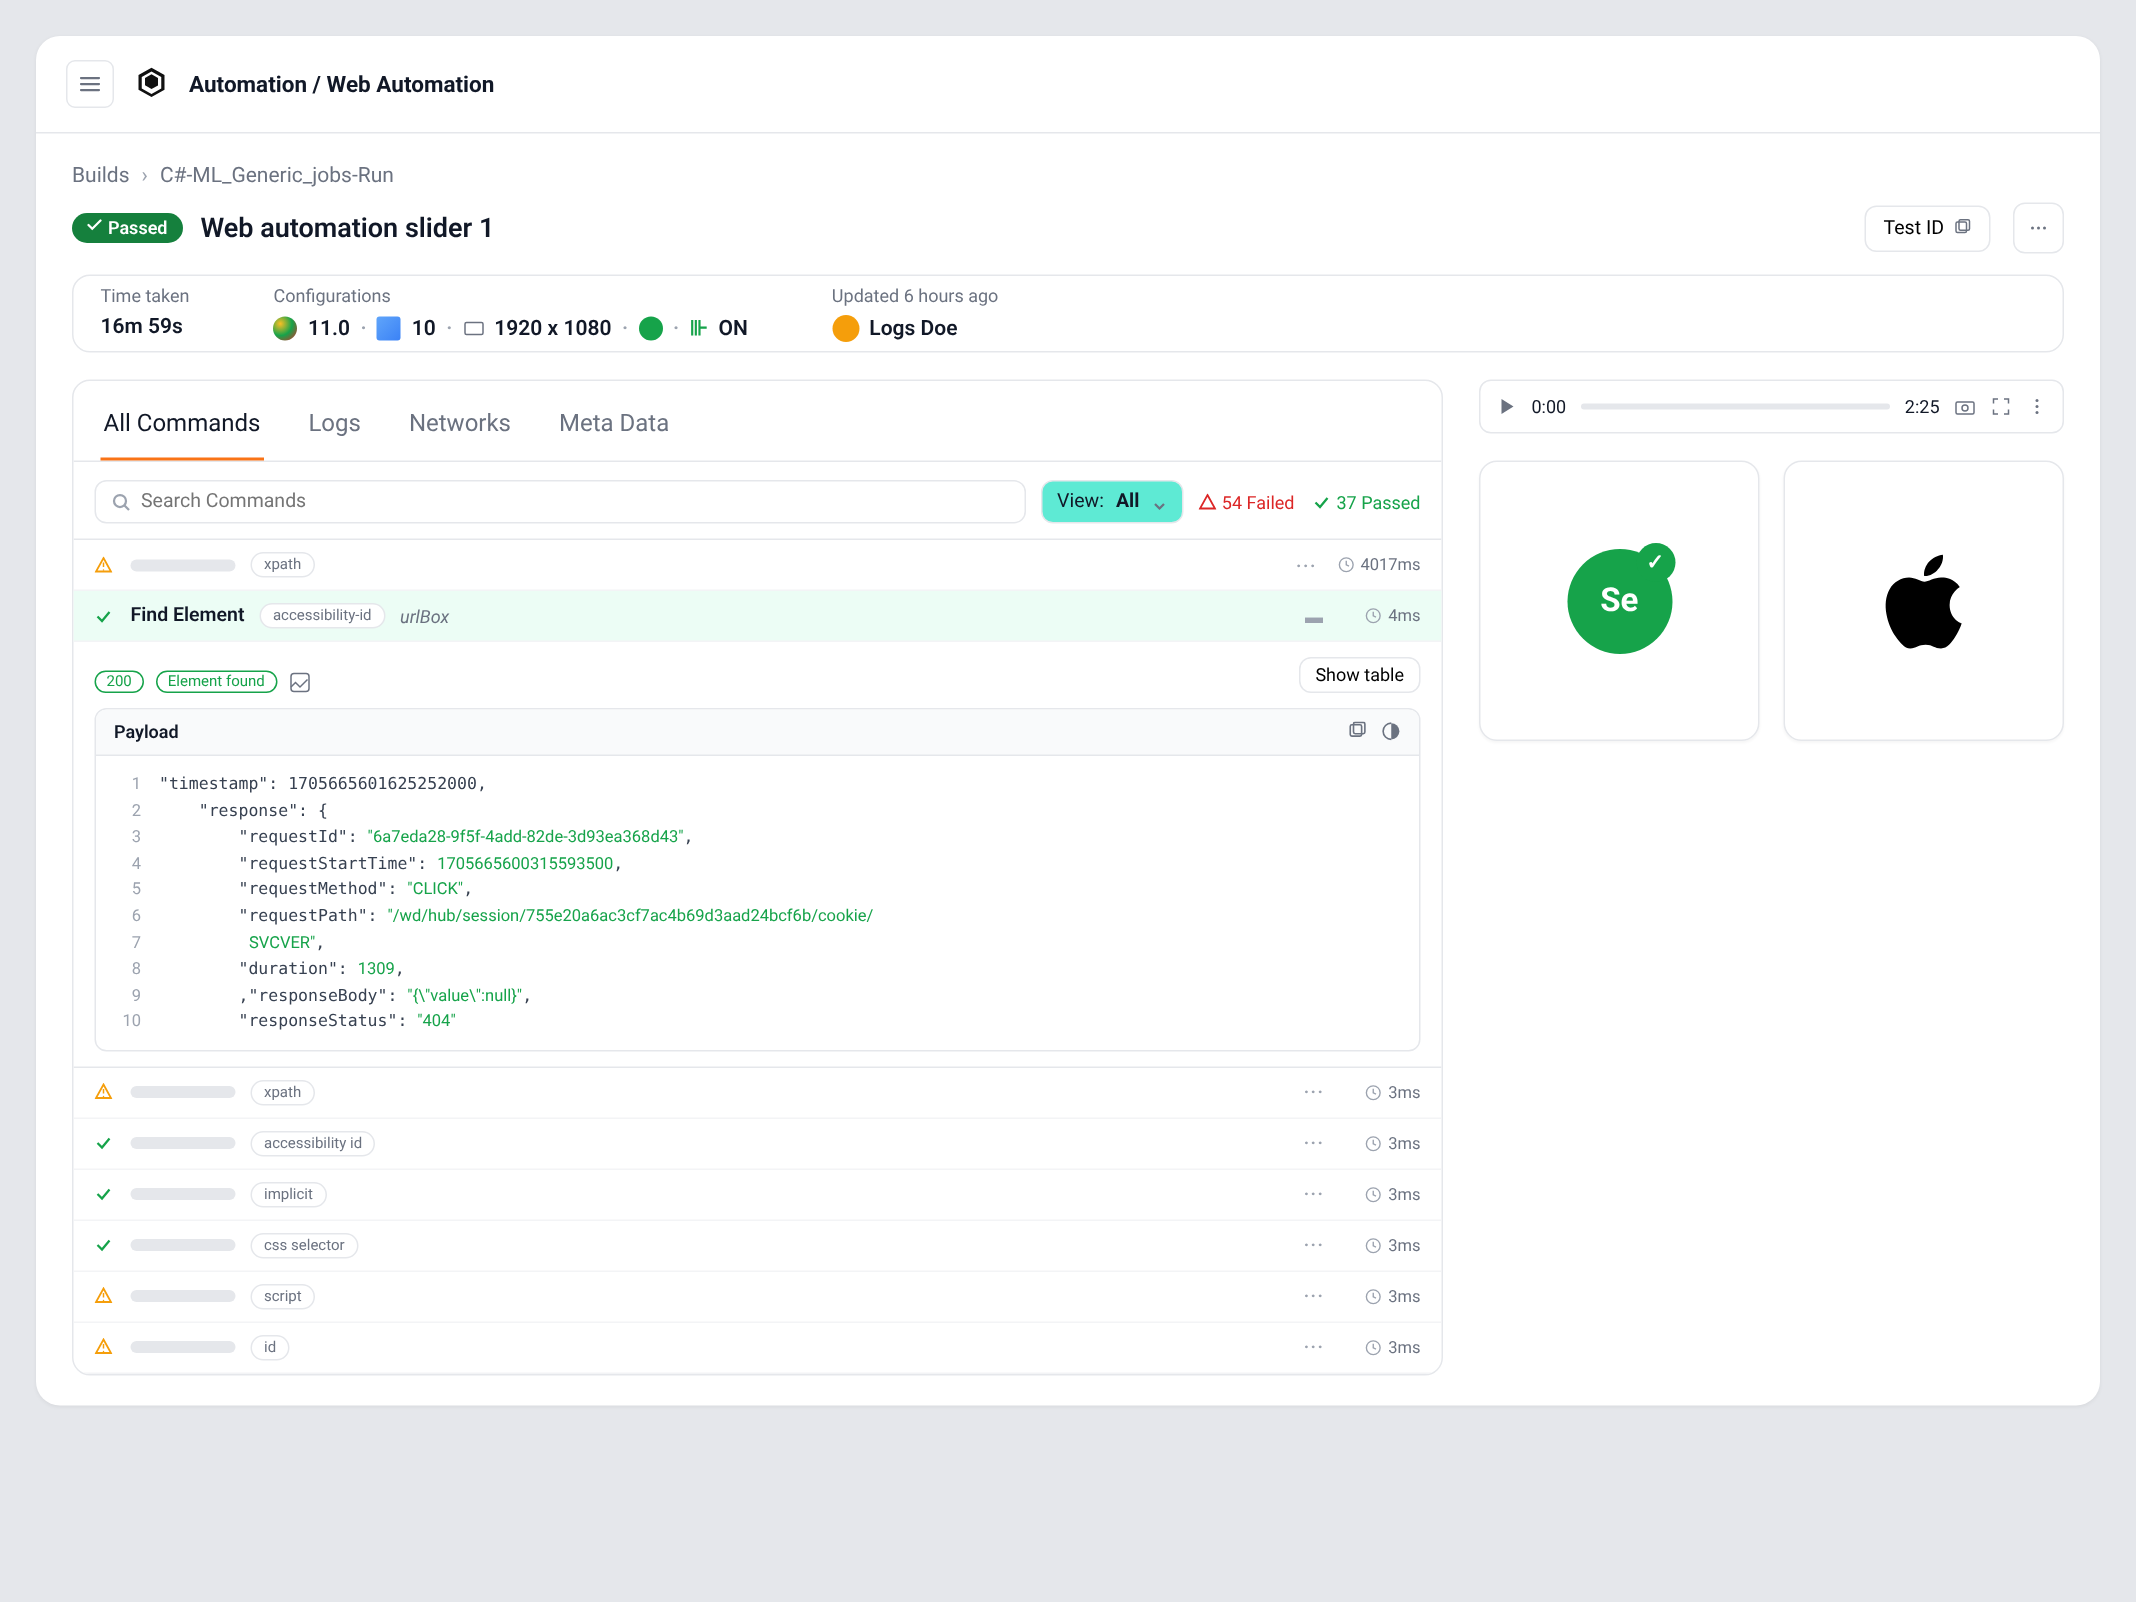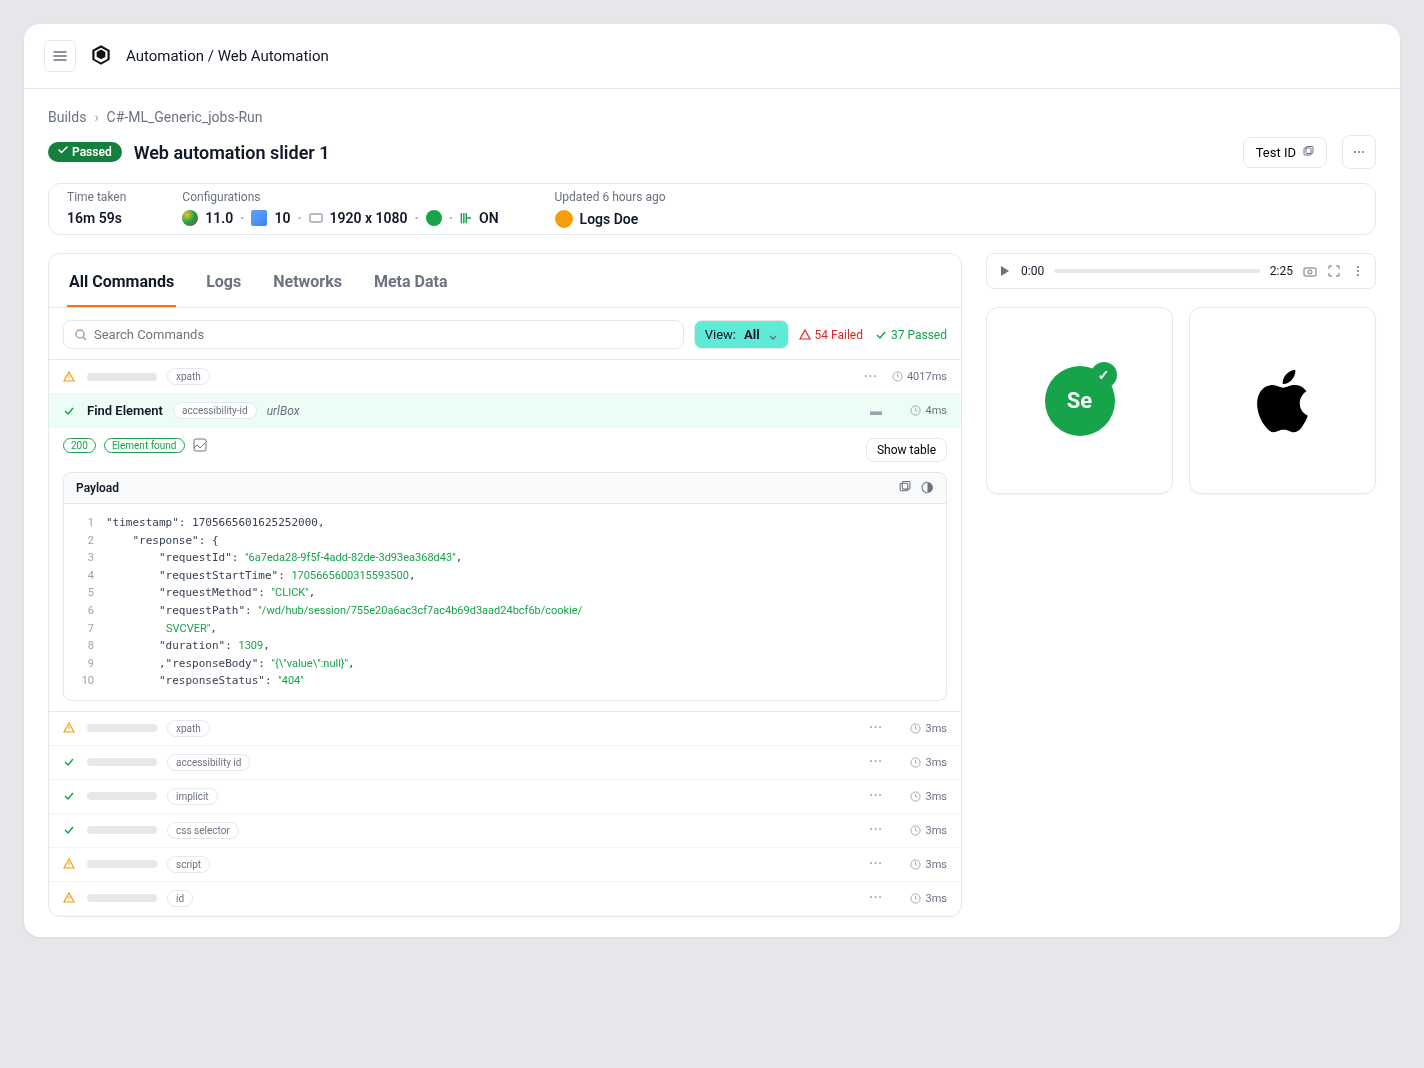--- a/index.html
+++ b/index.html
@@ -1,20 +1,20 @@
 <!DOCTYPE html>
 <html><head>
 <meta charset="utf-8">
 <style>
 *{box-sizing:border-box;margin:0;padding:0;font-family:-apple-system,BlinkMacSystemFont,"Segoe UI",Roboto,sans-serif}
 body{background:#e5e7eb;padding:24px;color:#111827}
 .card{background:#fff;border-radius:16px;box-shadow:0 1px 3px rgba(0,0,0,.06);overflow:hidden}
 .header{display:flex;align-items:center;gap:12px;padding:16px 20px;border-bottom:1px solid #e5e7eb}
 .menu-btn{width:32px;height:32px;border:1px solid #e5e7eb;border-radius:6px;display:flex;align-items:center;justify-content:center;cursor:pointer;background:#fff}
-.breadcrumb-top{font-size:15px;font-weight:400;color:#111827}
+.breadcrumb-top{font-size:15px;font-weight:700;color:#111827}
 .content{padding:20px 24px}
 .crumbs{display:flex;align-items:flex-start;gap:8px;font-size:14px;color:#6b7280;margin-bottom:10px}
 .crumbs .chev{color:#9ca3af}
 .title-row{display:flex;align-items:center;justify-content:space-between;margin-bottom:14px}
 .title-left{display:flex;align-items:center;gap:12px}
 .badge-passed{background:#15803d;color:#fff;border-radius:999px;padding:3px 10px;font-size:12px;font-weight:600;display:inline-flex;align-items:flex-start;gap:4px}
 .page-title{font-size:18px;font-weight:600}
 .title-right{display:flex;align-items:center;gap:15px}
 .btn-outline{border:1px solid #e5e7eb;border-radius:8px;padding:7px 12px;font-size:13px;background:#fff;display:inline-flex;align-items:center;gap:6px;cursor:pointer}
 .icon-btn{width:34px;height:34px;border:1px solid #e5e7eb;border-radius:8px;background:#fff;display:flex;align-items:center;justify-content:center;cursor:pointer}
@@ -22,41 +22,41 @@
 .meta-col{display:flex;flex-direction:column;gap:6px}
 .meta-label{font-size:12px;color:#6b7280}
 .meta-val{font-size:14px;font-weight:600;display:flex;align-items:center;gap:7px}
 .chip-ic{width:16px;height:16px;border-radius:50%;display:inline-block}
 .dot{color:#9ca3af}
 .main-row{display:flex;gap:24px;align-items:flex-start}
 .left{flex:1;min-width:0}
 .right{width:390px;flex-shrink:0}
 .tab-card{border:1px solid #e5e7eb;border-radius:12px;overflow:hidden}
 .tabs{display:flex;gap:28px;padding:0 18px;border-bottom:1px solid #e5e7eb}
-.tab{padding:18px 2px 14px;font-size:16px;font-weight:700;color:#6b7280;cursor:pointer;border-bottom:2px solid transparent}
+.tab{padding:18px 2px 14px;font-size:16px;font-weight:400;color:#6b7280;cursor:pointer;border-bottom:2px solid transparent}
 .tab.active{color:#111827;border-bottom-color:#f97316}
 .searchbar{display:flex;align-items:center;gap:10px;padding:12px 14px 10px;border-bottom:1px solid #e5e7eb;flex-wrap:wrap}
 .search-wrap{flex:1;min-width:200px;display:flex;align-items:center;border:1px solid #e5e7eb;border-radius:8px;padding:6px 10px;gap:6px}
 .search-wrap input{border:0;outline:0;flex:1;font-size:13px}
 .dd{border:1px solid #e5e7eb;border-radius:8px;padding:6px 10px;font-size:13px;display:inline-flex;align-items:flex-end;gap:8px;cursor:pointer;background:#5eead4}
 .stat-failed{color:#dc2626;font-size:12px;display:inline-flex;align-items:center;gap:4px}
 .stat-passed{color:#16a34a;font-size:12px;display:inline-flex;align-items:center;gap:4px;margin-left:12px}
 .stats{margin-left:auto;display:flex;align-items:center}
 .row{display:flex;align-items:center;gap:10px;padding:8px 14px;border-bottom:1px solid #f3f4f6;font-size:12px}
 .row .ic{width:14px;flex-shrink:0}
 .row.warn .ic{color:#f59e0b}
 .row.ok .ic{color:#16a34a}
 .skel{height:8px;background:#e5e7eb;border-radius:4px;width:70px}
 .pill{border:1px solid #e5e7eb;border-radius:999px;padding:2px 8px;font-size:10px;color:#6b7280;background:#fff}
 .row .more{margin-left:auto;color:#9ca3af;cursor:pointer;letter-spacing:1px;font-weight:700;padding:0 4px}
 .row .time{display:flex;align-items:center;gap:4px;color:#6b7280;font-size:11px;min-width:50px;justify-content:flex-end}
 .row.selected{background:#ecfdf5}
 .row.selected .cmd-text{font-weight:600;color:#111827;font-size:13px}
 .detail{padding:10px 14px;border-bottom:1px solid #e5e7eb}
-.detail-top{display:flex;align-items:flex-start;gap:8px;margin-bottom:10px}
+.detail-top{display:flex;align-items:flex-end;gap:8px;margin-bottom:10px}
 .mini-badge{border:1px solid #16a34a;color:#16a34a;border-radius:999px;padding:1px 7px;font-size:10px}
 .payload-box{border:1px solid #e5e7eb;border-radius:8px;overflow:hidden}
 .payload-hdr{display:flex;justify-content:space-between;padding:8px 12px;background:#f9fafb;border-bottom:1px solid #e5e7eb;font-size:12px;font-weight:600}
 .payload-hdr .icons{display:flex;gap:10px;color:#6b7280}
 .code{padding:10px 12px;font-family:ui-monospace,Menlo,Consolas,monospace;font-size:11px;line-height:1.6;color:#374151;white-space:pre}
 .ln{color:#9ca3af;display:inline-block;width:18px;text-align:right;margin-right:12px}
 .str{color:#16a34a}
 .phone{width:200px;height:400px;border:6px solid #111;border-radius:30px;margin:0 auto 18px;background:#fff;position:relative;overflow:hidden}
 .notch{position:absolute;top:6px;left:50%;transform:translateX(-50%);width:70px;height:20px;background:#111;border-radius:12px}
 .statusbar{position:absolute;top:6px;left:0;right:0;padding:0 14px;font-size:9px;font-weight:600;display:flex;justify-content:space-between}

